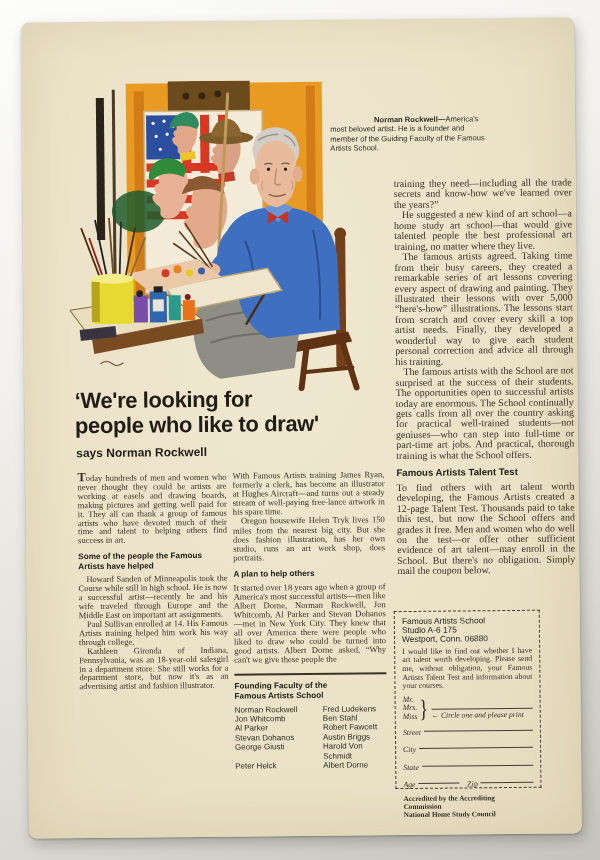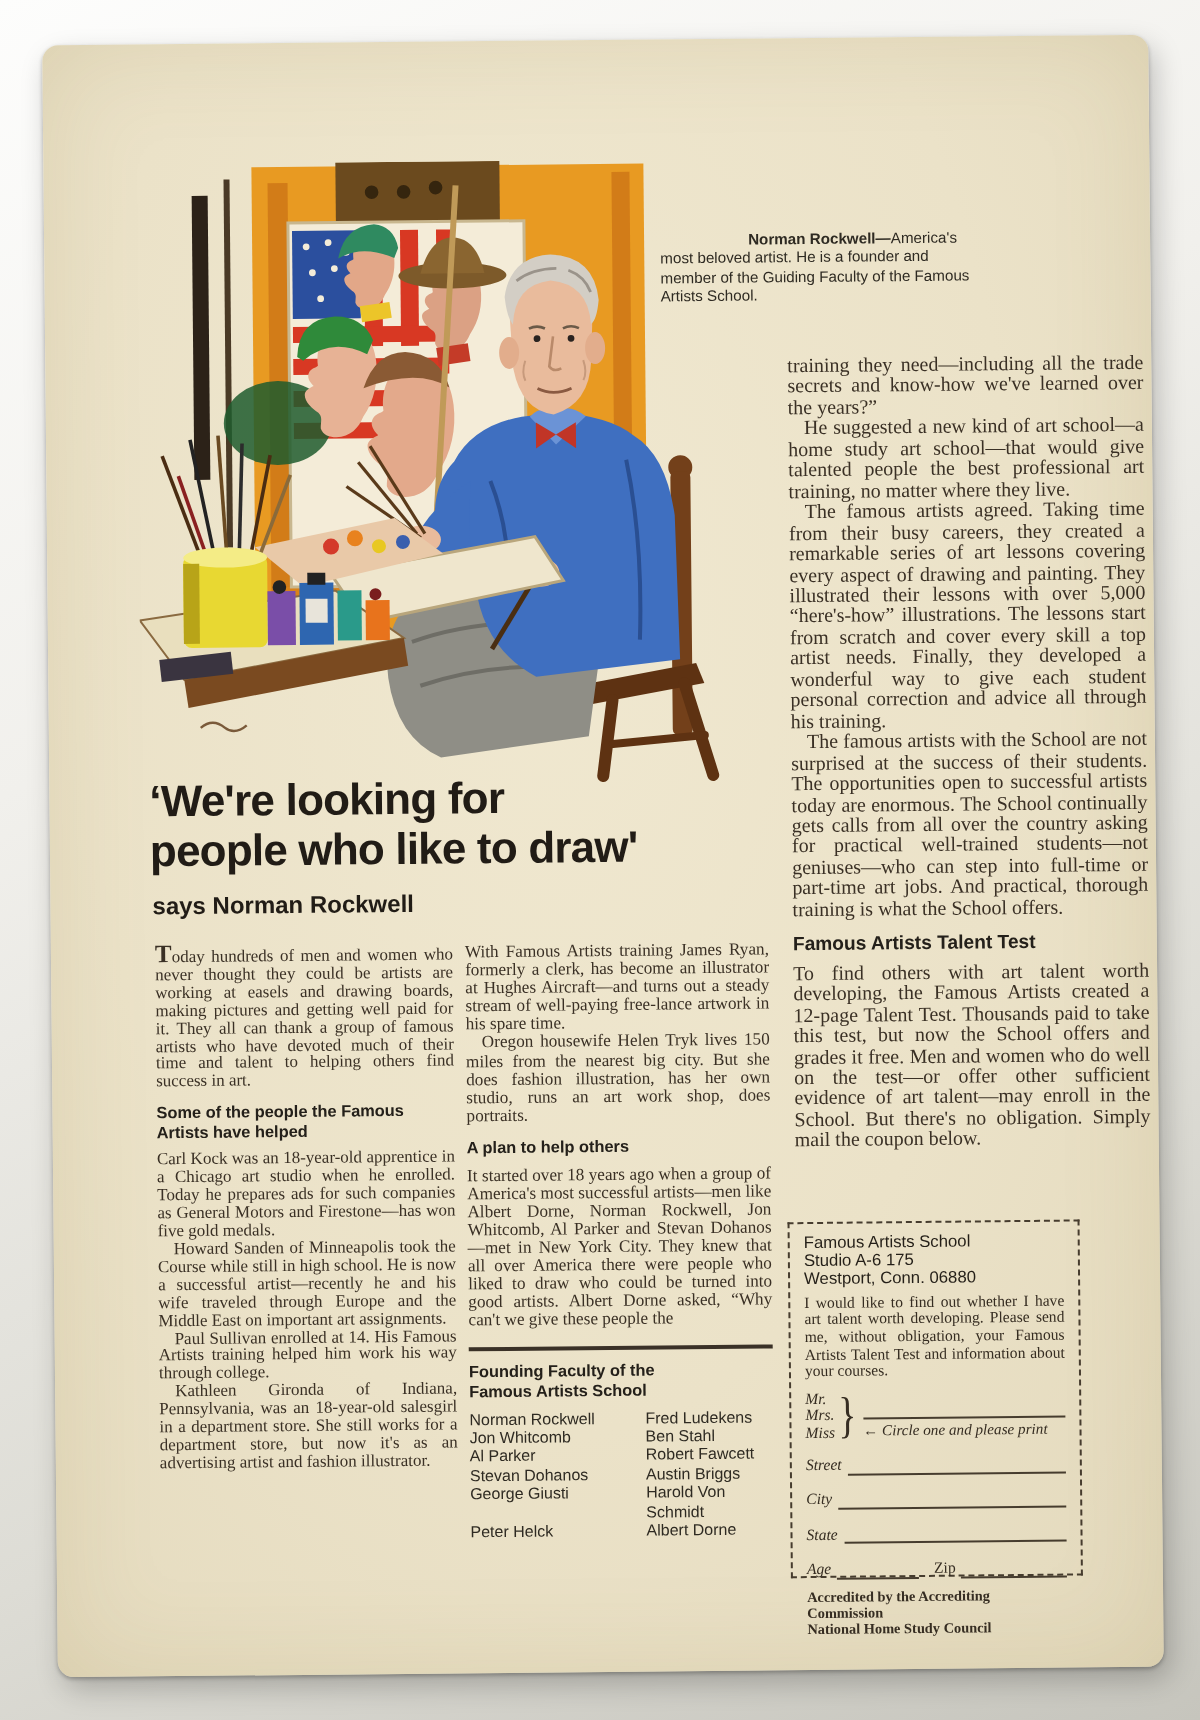--- a/index.html
+++ b/index.html
@@ -67,21 +67,21 @@
     font-family:"Liberation Sans",sans-serif;font-weight:normal;
     font-size:8.4px;line-height:9.2px;color:#241f18;
   }
   .coupon-body{text-align:justify;margin-top:3px;}
   .salutation{display:flex;align-items:flex-end;margin-top:5px;}
   .sal-stack{font-style:italic;line-height:8.2px;}
   .brace{font-size:25px;font-weight:100;line-height:24px;transform:scaleX(.75);color:#362d22;}
   .sal-right{flex:1;margin-left:2px;}
   .write-line{border-bottom:1px solid #463c2e;height:8px;margin-bottom:2px;}
   .circle-note{font-style:italic;font-size:7.6px;}
-  .frow{display:flex;align-items:flex-end;margin-top:8.5px;}
+  .frow{display:flex;align-items:flex-start;margin-top:8.5px;}
   .frow .lbl{font-style:italic;white-space:nowrap;}
   .frow .line{flex:1;border-bottom:1px solid #463c2e;height:2px;margin-left:3px;}
   .frow .lbl2{white-space:nowrap;margin-left:8px;}
   .accred{font-weight:bold;font-size:7.2px;line-height:8.2px;margin-top:5px;}
   .illus{left:46px;top:60px;}
 </style>
 </head>
 <body>
 
 <div class="cover">
@@ -228,21 +228,20 @@
 
   <h1 class="abs headline" style="margin:0">
     <div>‘We're looking for</div>
     <div>people who like to draw'</div>
   </h1>
   <div class="abs byline">says Norman Rockwell</div>
 
   <div class="abs col col-left">
     <p class="dropcap">Today hundreds of men and women who never thought they could be artists are working at easels and drawing boards, making pictures and getting well paid for it. They all can thank a group of famous artists who have devoted much of their time and talent to helping others find success in art.</p>
     <div class="subhead">Some of the people the Famous Artists have helped</div>
-    <p>Carl Kock was an 18-year-old apprentice in a Chicago art studio when he enrolled. Today he prepares ads for such companies as General Motors and Firestone—has won five gold medals.</p>
     <p class="indent">Howard Sanden of Minneapolis took the Course while still in high school. He is now a successful artist—recently he and his wife traveled through Europe and the Middle East on important art assignments.</p>
     <p class="indent">Paul Sullivan enrolled at 14. His Famous Artists training helped him work his way through college.</p>
     <p class="indent">Kathleen Gironda of Indiana, Pennsylvania, was an 18-year-old salesgirl in a department store. She still works for a department store, but now it's as an advertising artist and fashion illustrator.</p>
   </div>
 
   <div class="abs col col-mid">
     <p>With Famous Artists training James Ryan, formerly a clerk, has become an illustrator at Hughes Aircraft—and turns out a steady stream of well-paying free-lance artwork in his spare time.</p>
     <p class="indent">Oregon housewife Helen Tryk lives 150 miles from the nearest big city. But she does fashion illustration, has her own studio, runs an art work shop, does portraits.</p>
     <div class="subhead">A plan to help others</div>
     <p>It started over 18 years ago when a group of America's most successful artists—men like Albert Dorne, Norman Rockwell, Jon Whitcomb, Al Parker and Stevan Dohanos—met in New York City. They knew that all over America there were people who liked to draw who could be turned into good artists. Albert Dorne asked, “Why can't we give these people the</p>

